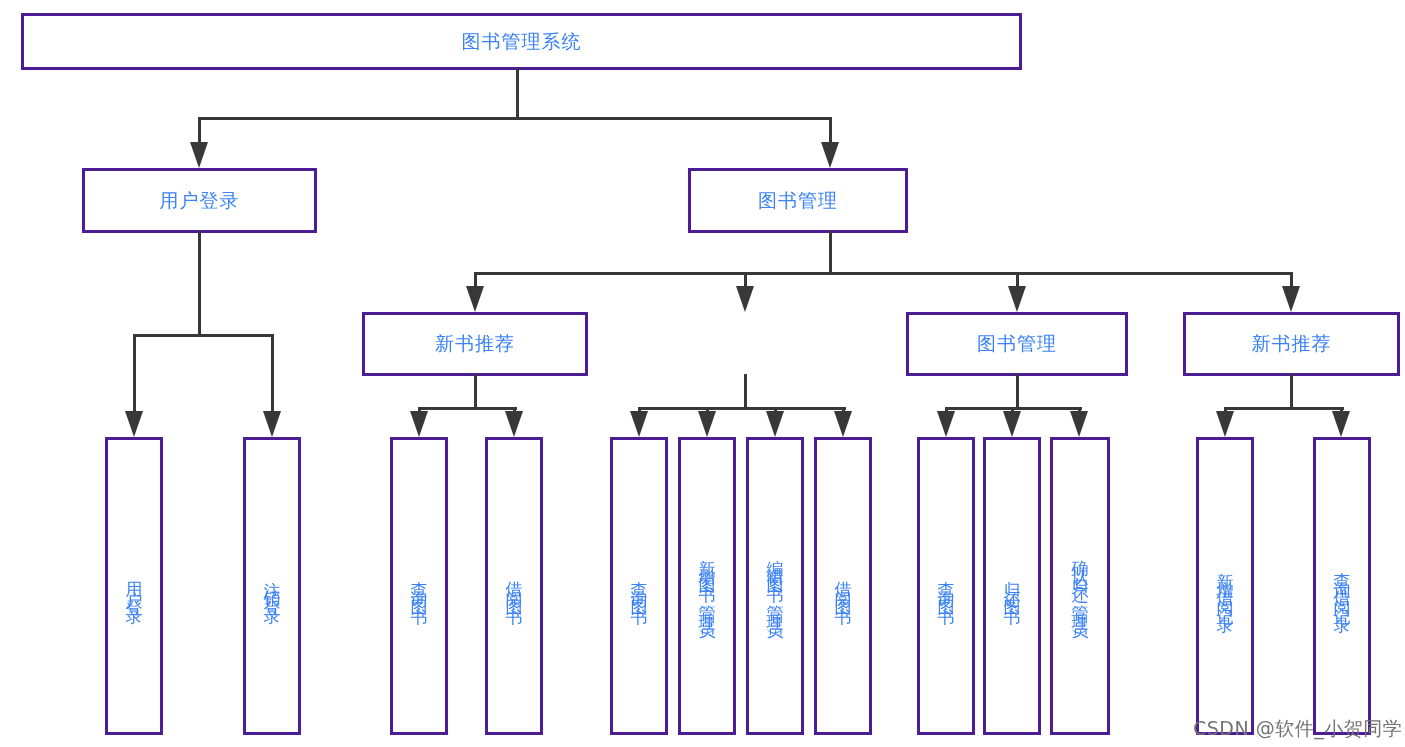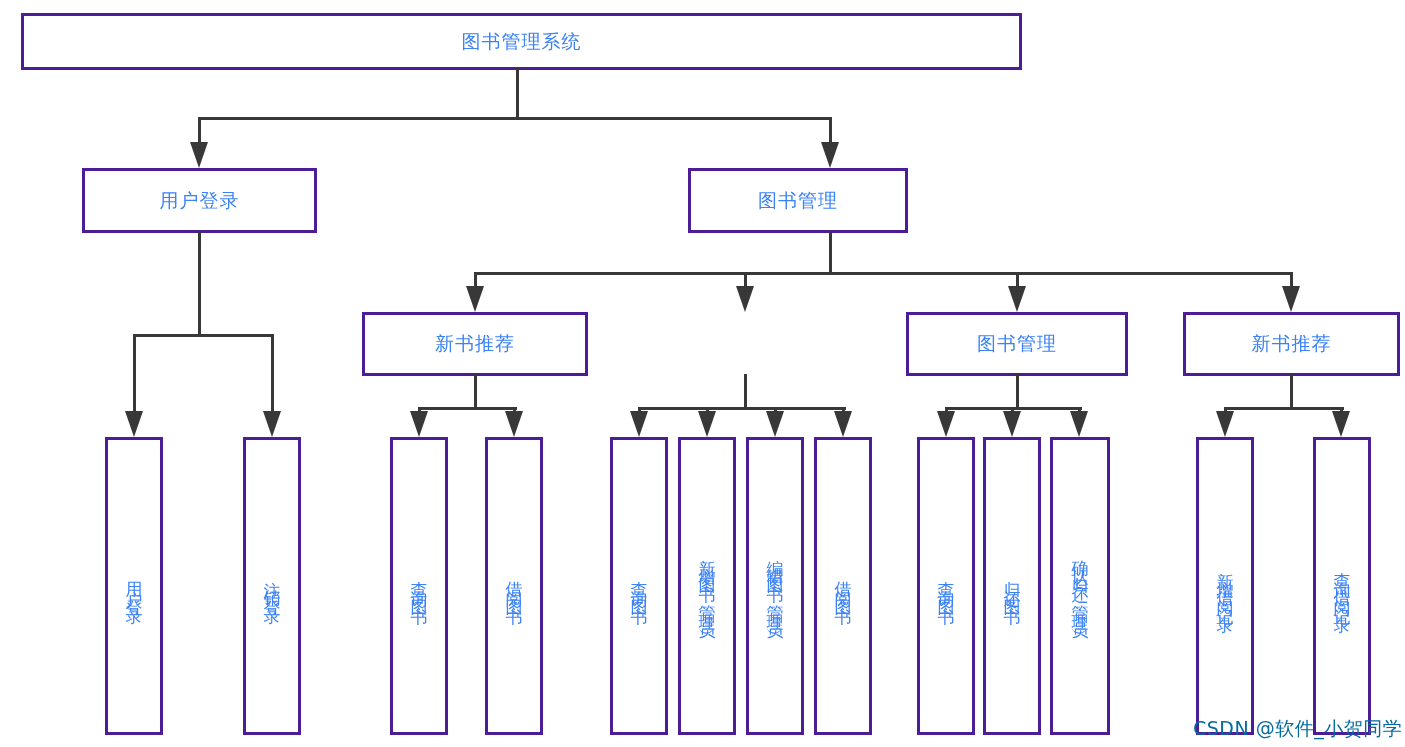--- a/index.html
+++ b/index.html
@@ -20,21 +20,21 @@
   }
   .hl{position:absolute;height:3px;background:#383838;}
   .vl{position:absolute;width:3px;background:#383838;}
   .ar{
     position:absolute;width:0;height:0;
     border-left:9px solid transparent;border-right:9px solid transparent;
     border-top:26px solid #383838;
   }
   .wm{
     position:absolute;left:1193px;top:716px;z-index:5;
-    color:#0369a1;font-size:19px;white-space:nowrap;letter-spacing:0.5px;
+    color:#737373;font-size:19px;white-space:nowrap;letter-spacing:0.5px;
   }
 </style>
 </head>
 <body>
 
 <div class="stage">
 
   <div class="box root" style="left:21px;top:13px;width:1001px;height:57px">
     <span class="lbl">图书管理系统</span>
   </div>

